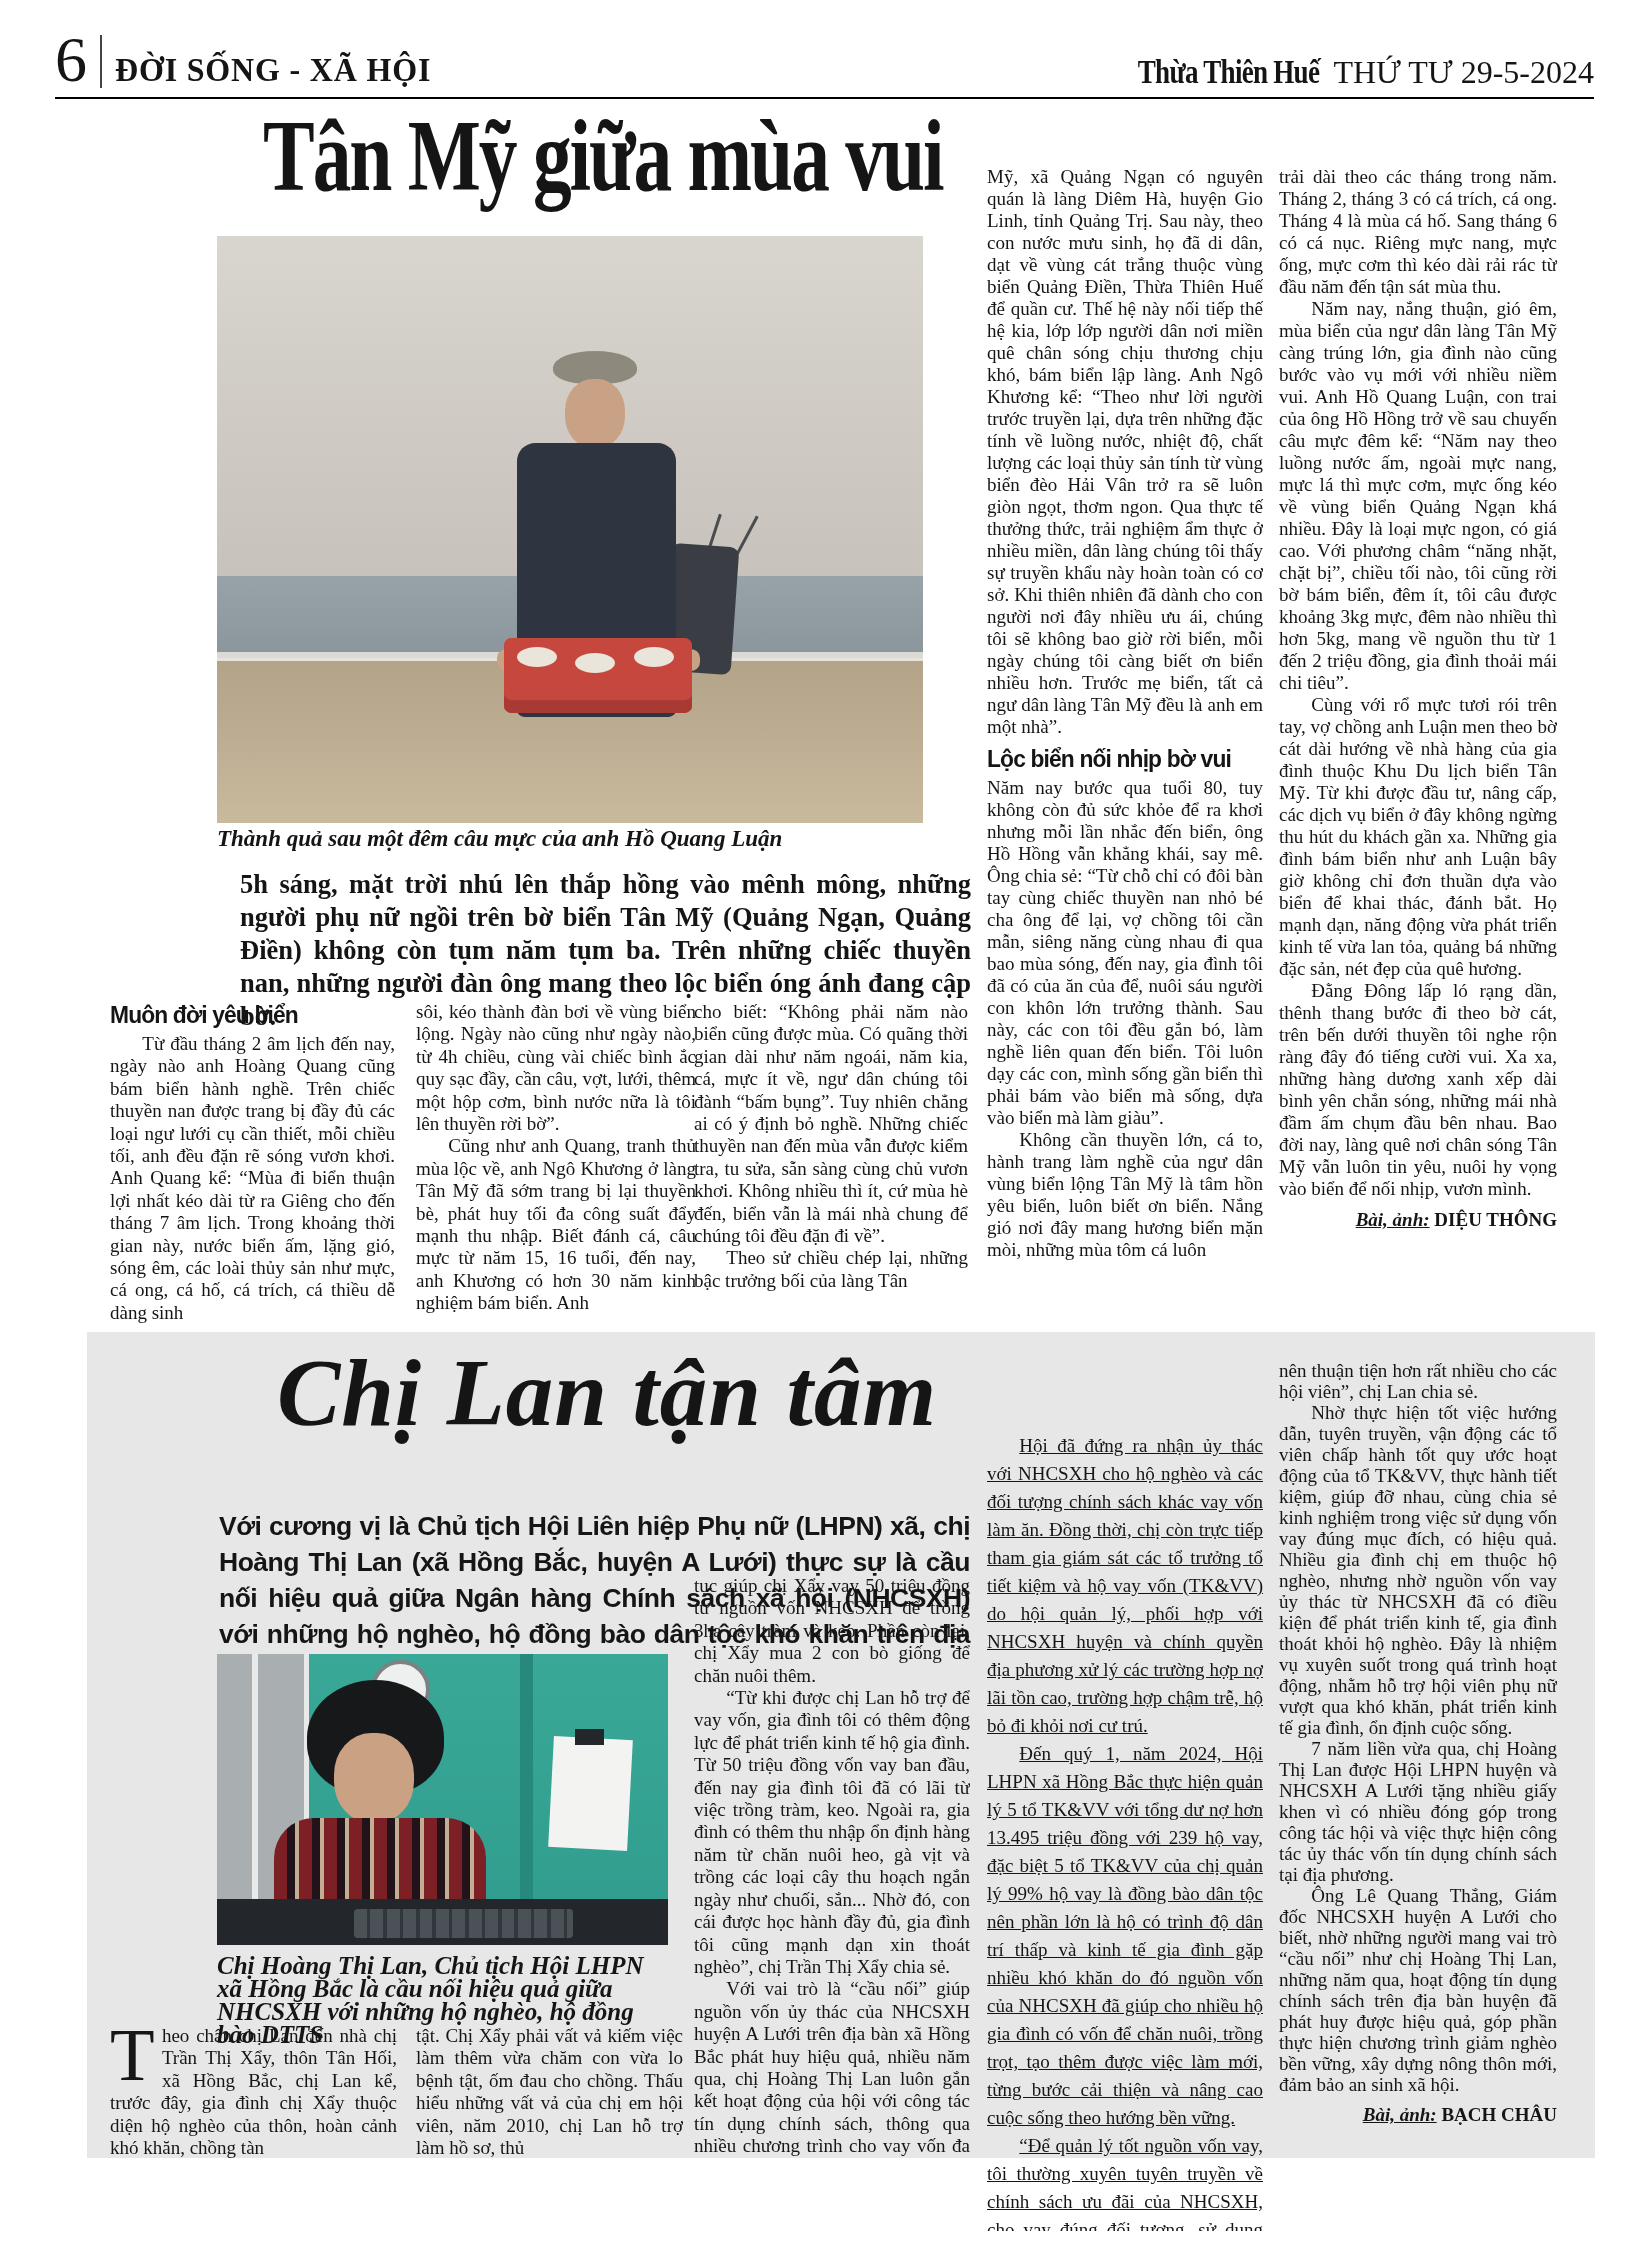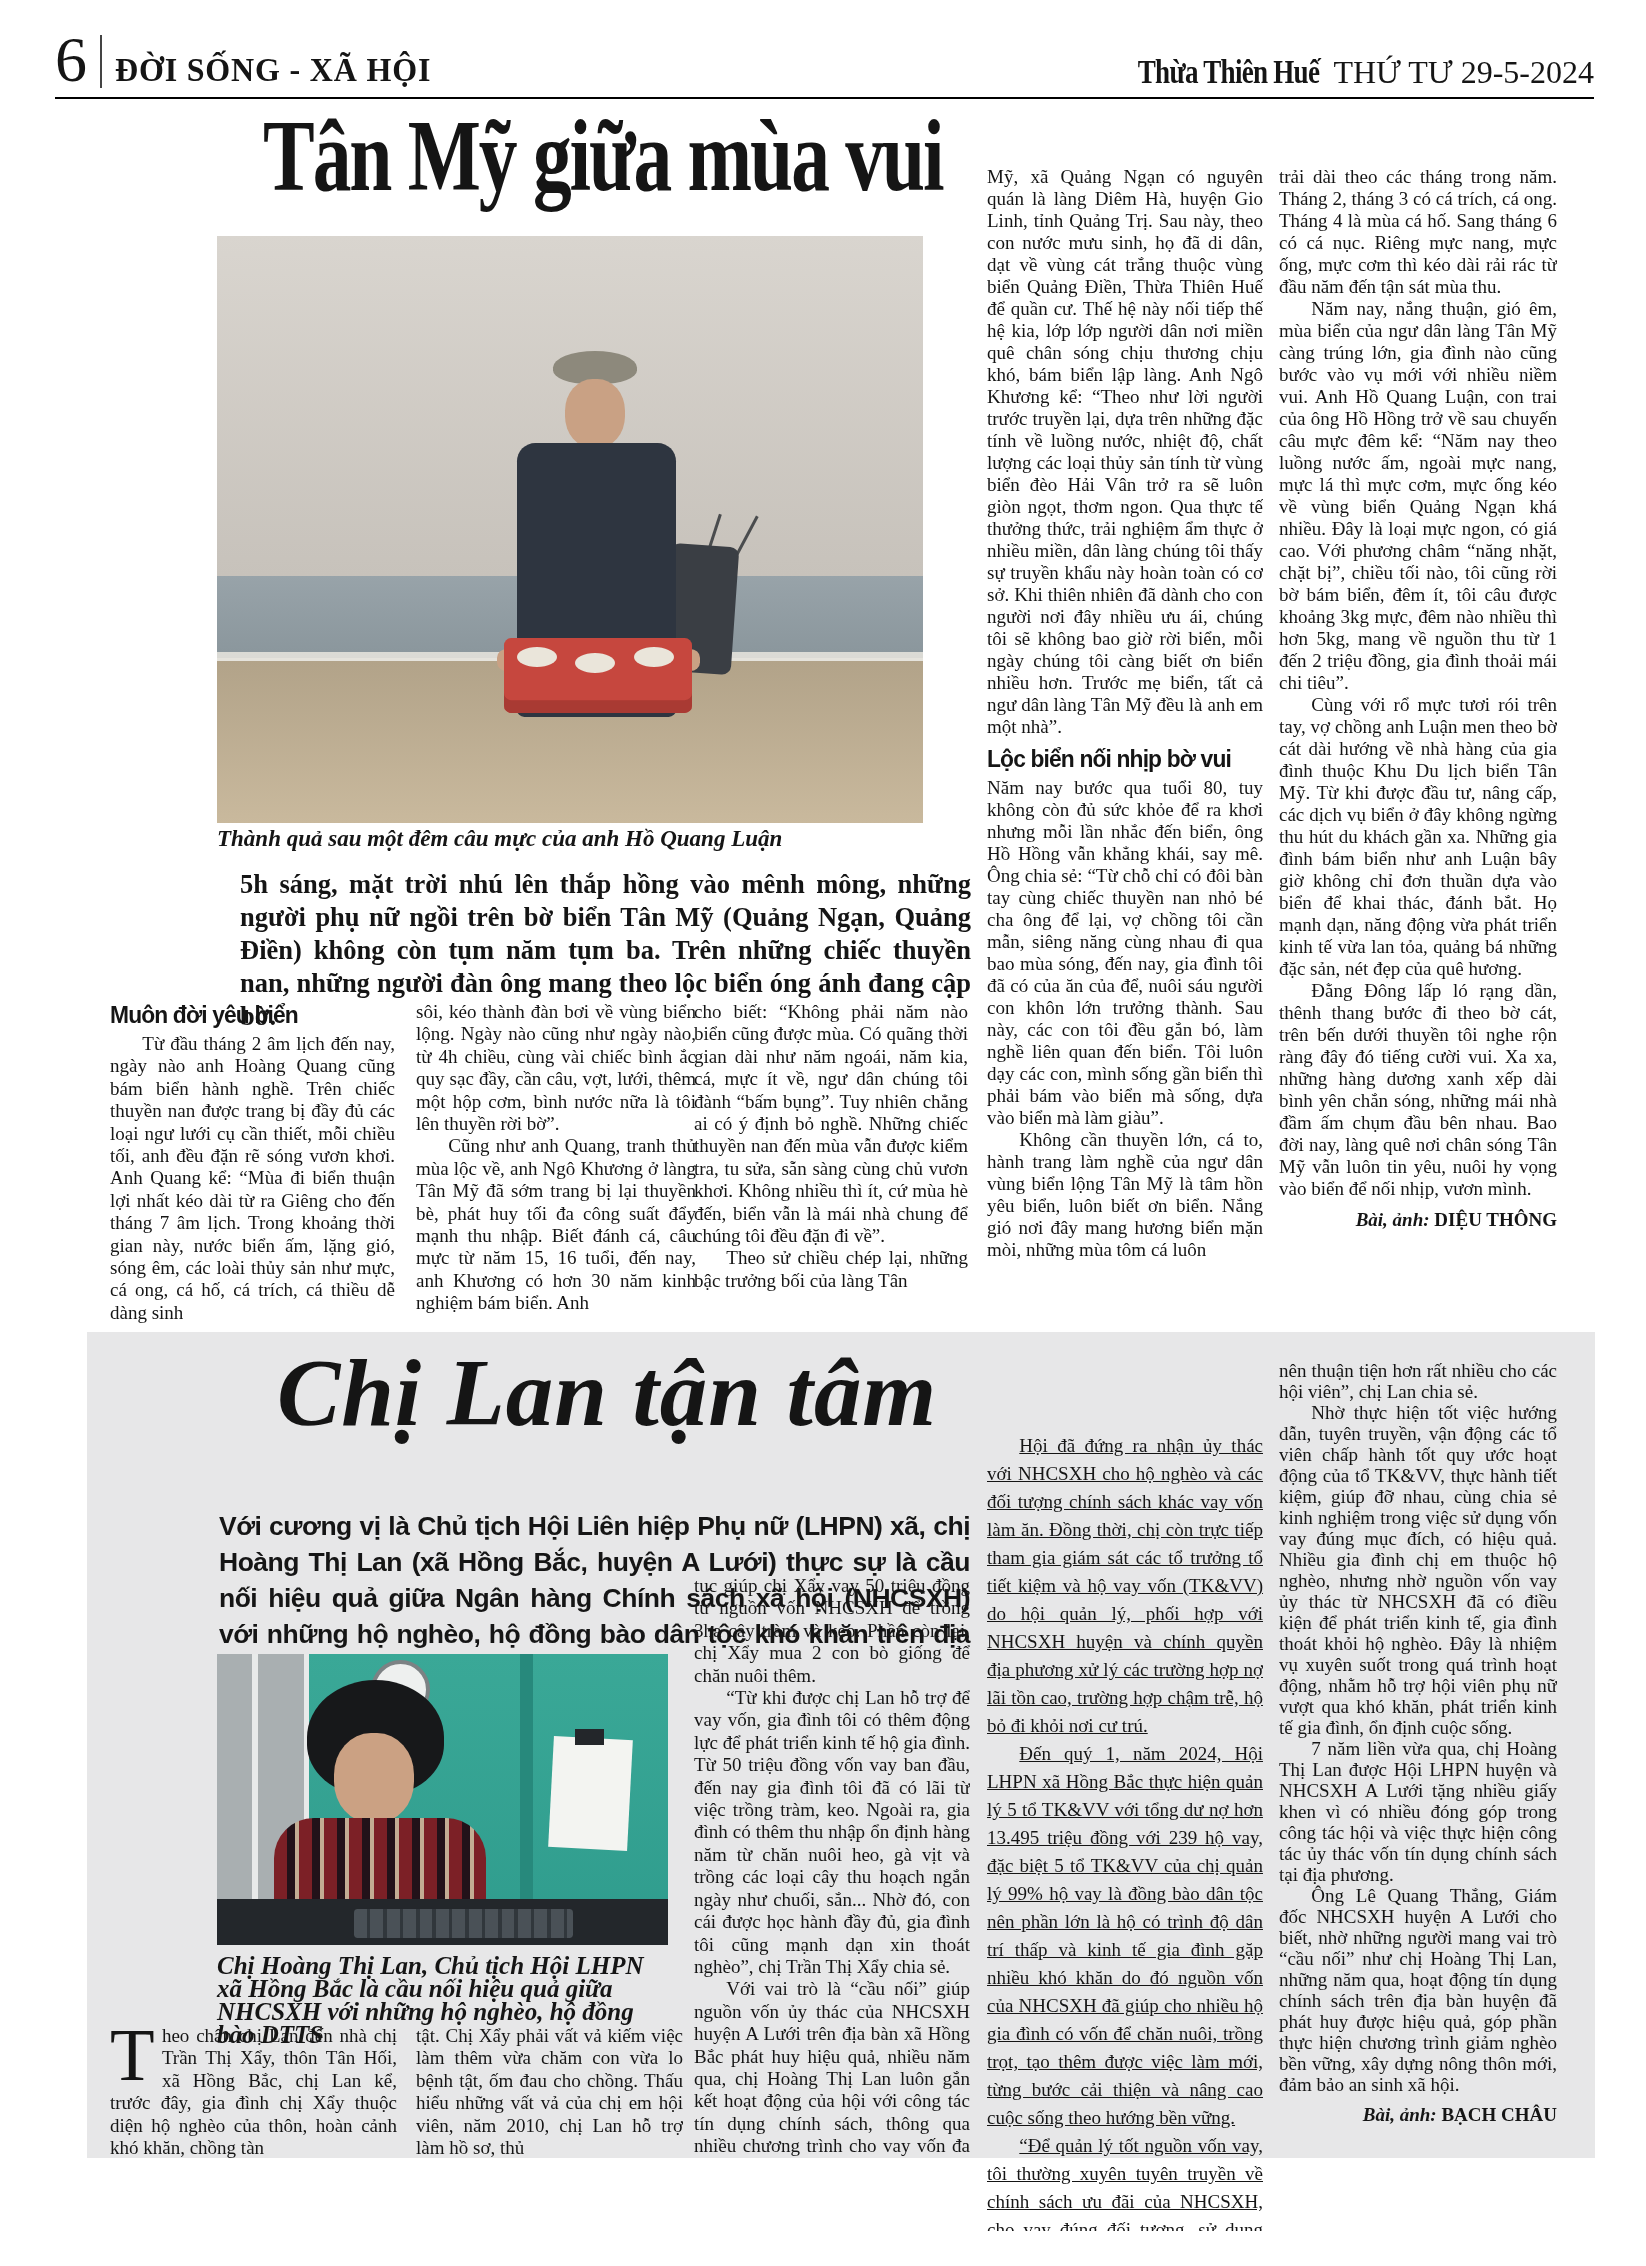--- a/index.html
+++ b/index.html
@@ -42,21 +42,21 @@
   .lead1{position:absolute;left:240px;top:868px;width:731px;font-size:26.5px;line-height:33px;
          font-weight:bold;text-align:justify;}
 
   .col{position:absolute;text-align:justify;font-size:19px;line-height:22.4px;overflow:hidden;}
   .col p{margin:0;text-indent:1.7em;}
   .cont p:first-child{text-indent:0;}
   .subhead{font-family:"Liberation Sans",sans-serif;font-weight:bold;font-size:24px;line-height:27.4px;
            letter-spacing:-0.9px;margin:0 0 4.6px 0;text-indent:0;transform:scaleX(.95);transform-origin:left;}
   .subhead2{margin-top:7.3px;}
   .author{text-align:right;font-weight:bold;text-indent:0 !important;margin-top:9.1px !important;}
-  .author .prefix{font-style:italic;}
+  .author .prefix{font-style:italic;text-decoration:underline;}
 
   .a1col1{left:110px;top:1001px;width:285px;height:325px;}
   .a1col2{left:416px;top:1001px;width:280px;height:325px;}
   .a1col3{left:694px;top:1001px;width:274px;height:325px;}
   .a1col4{left:987px;top:166px;width:276px;height:1162px;line-height:22px;}
   .a1col5{left:1279px;top:166px;width:278px;height:1162px;line-height:22px;}
 
   
   .graybox{position:absolute;left:87px;top:1332px;width:1508px;height:826px;background:#e7e7e8;}
   .a2-headline{position:absolute;left:228px;top:1329px;width:758px;text-align:center;

